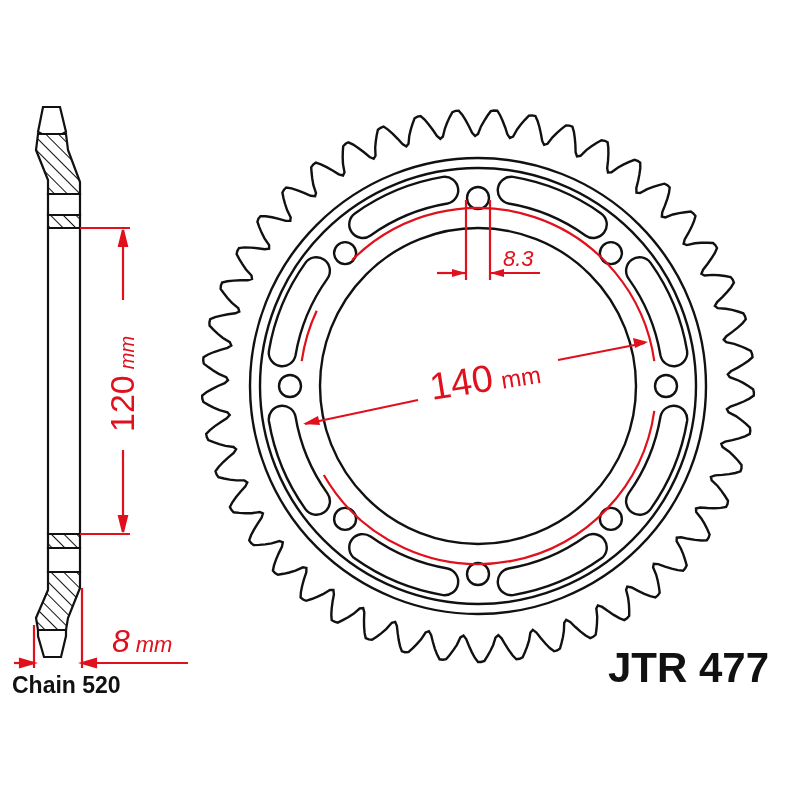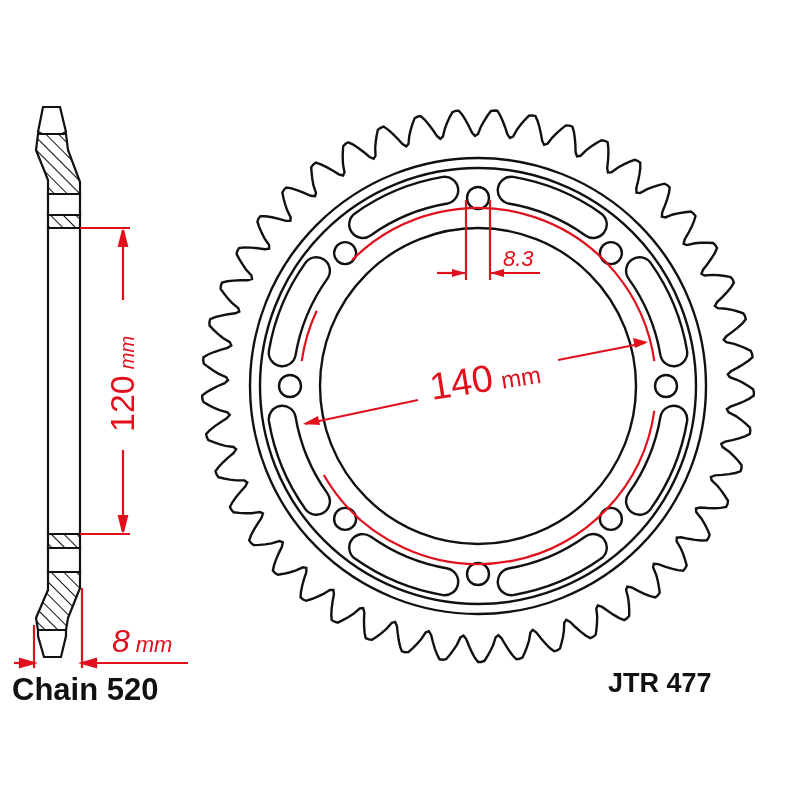--- a/index.html
+++ b/index.html
@@ -1,20 +1,20 @@
 <!DOCTYPE html>
 <html><head>
 <meta charset="utf-8">
 <style>
   html, body { margin: 0; padding: 0; background: #ffffff; }
   body { width: 800px; height: 800px; position: relative; overflow: hidden; font-family: "Liberation Sans", sans-serif; }
   svg { position: absolute; left: 0; top: 0; }
   .label-bold { position: absolute; font-family: "Liberation Sans", sans-serif; font-weight: bold; color: #111; }
-  #chain-label { left: 12px; top: 672px; font-size: 31px; }
-  #part-label { left: 608px; top: 668px; font-size: 27px; }
+  #chain-label { left: 12px; top: 672px; font-size: 23px; }
+  #part-label { left: 608px; top: 644px; font-size: 42px; }
   .red-text { font-family: "Liberation Sans", sans-serif; fill: #e0101c; }
 </style>
 </head>
 <body>
 
 <svg id="drawing" width="800" height="800" viewBox="0 0 800 800" xmlns="http://www.w3.org/2000/svg">
   <defs>
     <pattern id="hatch" patternUnits="userSpaceOnUse" width="9" height="9" patternTransform="rotate(-45)">
       <line x1="0" y1="0" x2="0" y2="9" stroke="#111" stroke-width="2"></line>
     </pattern>

